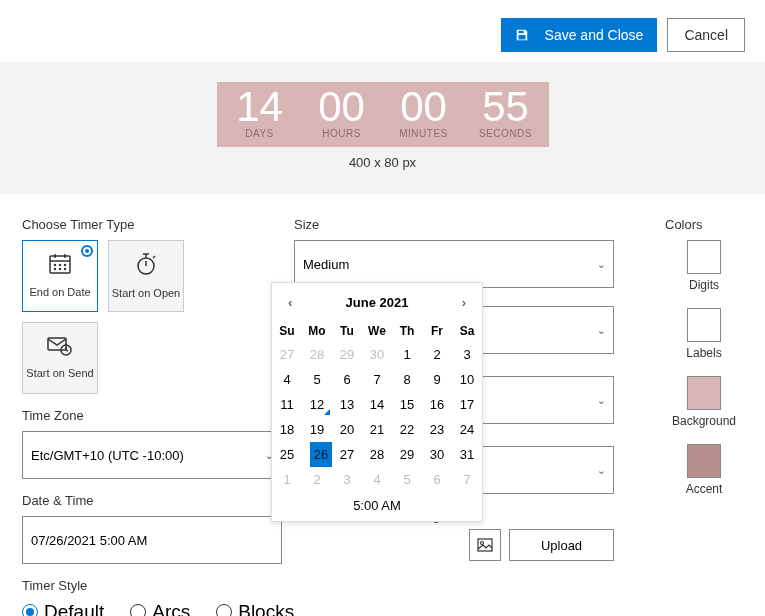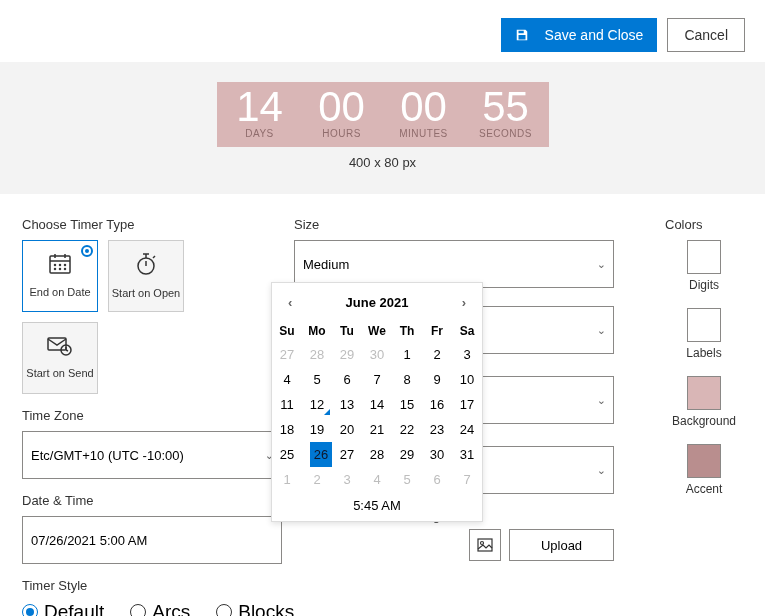--- a/index.html
+++ b/index.html
@@ -254,14 +254,14 @@
       <div class="dp-cell">30</div>
       <div class="dp-cell">31</div>
       <div class="dp-cell out">1</div>
       <div class="dp-cell out">2</div>
       <div class="dp-cell out">3</div>
       <div class="dp-cell out">4</div>
       <div class="dp-cell out">5</div>
       <div class="dp-cell out">6</div>
       <div class="dp-cell out">7</div>
     </div>
-  <div class="dp-time">5:45 AM</div>
+  <div class="dp-time">5:00 AM</div>
 </div>
 
 </body></html>

